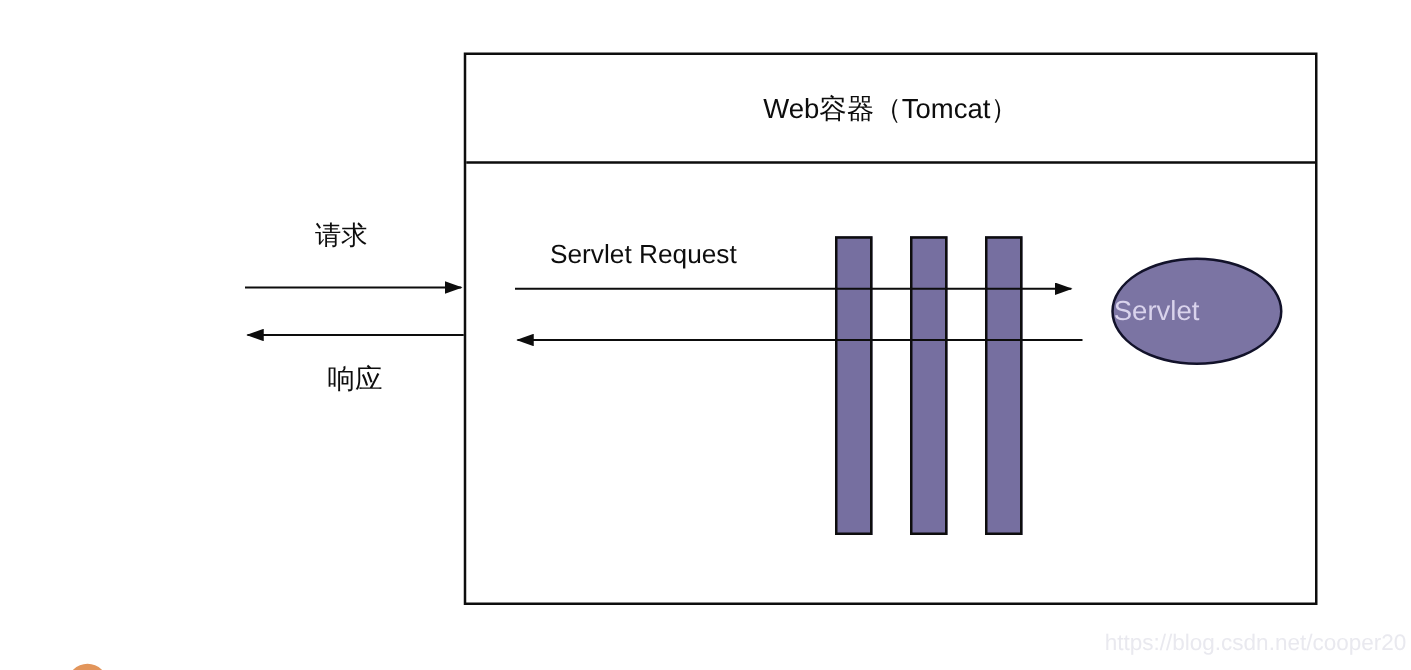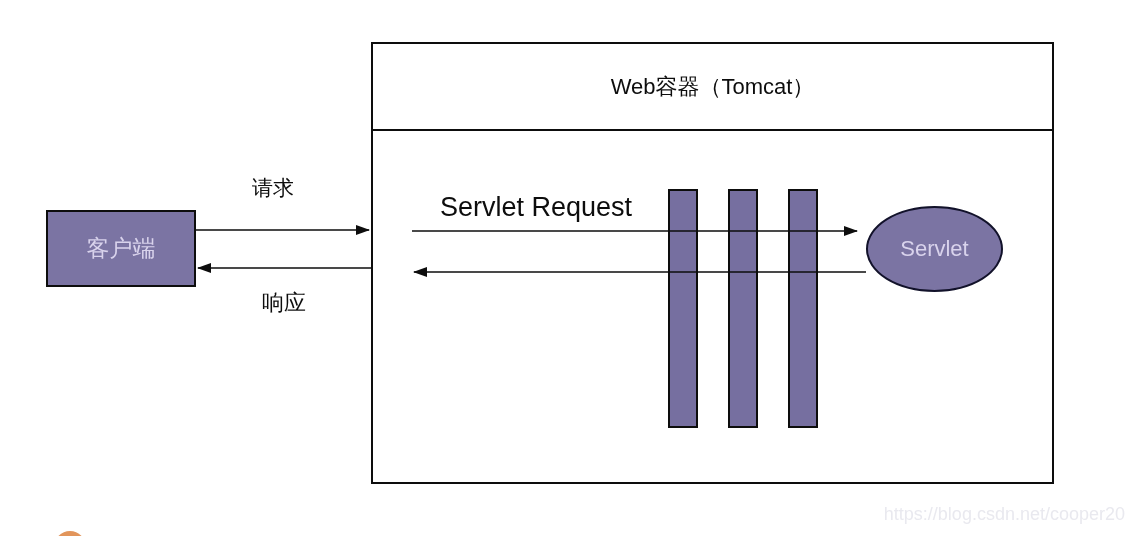--- a/index.html
+++ b/index.html
@@ -68,50 +68,50 @@
     border: 2px solid #0d0d0d;
     z-index: 2;
     box-sizing: border-box;
   }
   .filter-bar.b1 { left: 668px; }
   .filter-bar.b2 { left: 728px; }
   .filter-bar.b3 { left: 788px; }
   
   .servlet-ellipse {
     position: absolute;
-    left: 866px;
+    left: 889px;
     top: 206px;
     width: 137px;
     height: 86px;
     background: #7b74a3;
     border: 2px solid #12122a;
     border-radius: 50%;
     display: flex;
     align-items: center;
-    justify-content: center;
+    justify-content: flex-start;
     color: #d9d3ec;
     font-size: 22px;
     z-index: 2;
     box-sizing: border-box;
   }
   
   .arrows-layer {
     position: absolute;
     left: 0;
     top: 0;
     width: 1129px;
     height: 536px;
     z-index: 3;
     pointer-events: none;
   }
   
   .diagram-label {
     position: absolute;
     color: #0d0d0d;
-    font-size: 27px;
+    font-size: 21px;
     white-space: nowrap;
     z-index: 4;
   }
   .lbl-request        { left: 252px; top: 174px; font-size: 21px; }
   .lbl-response       { left: 262px; top: 288px; font-size: 22px; text-align: center; }
   .lbl-srv-request    { left: 440px; top: 192px; }
   .lbl-srv-response   { left: 440px; top: 291px; }
   .lbl-filters        { left: 668px; top: 449px; width: 150px; text-align: center; }
   
   .watermark {
@@ -138,23 +138,20 @@
 </style>
 </head>
 <body>
 
 <div class="stage">
 
   <div class="container-box">
     <div class="container-title">Web容器（Tomcat）</div>
   </div>
 
-  <div class="client-box">
-    <span>客户端</span>
-  </div>
 
   <div class="filter-bar b1"></div>
   <div class="filter-bar b2"></div>
   <div class="filter-bar b3"></div>
 
   <div class="servlet-ellipse">
     <span>Servlet</span>
   </div>
 
   <svg class="arrows-layer" viewBox="0 0 1129 536" xmlns="http://www.w3.org/2000/svg">

